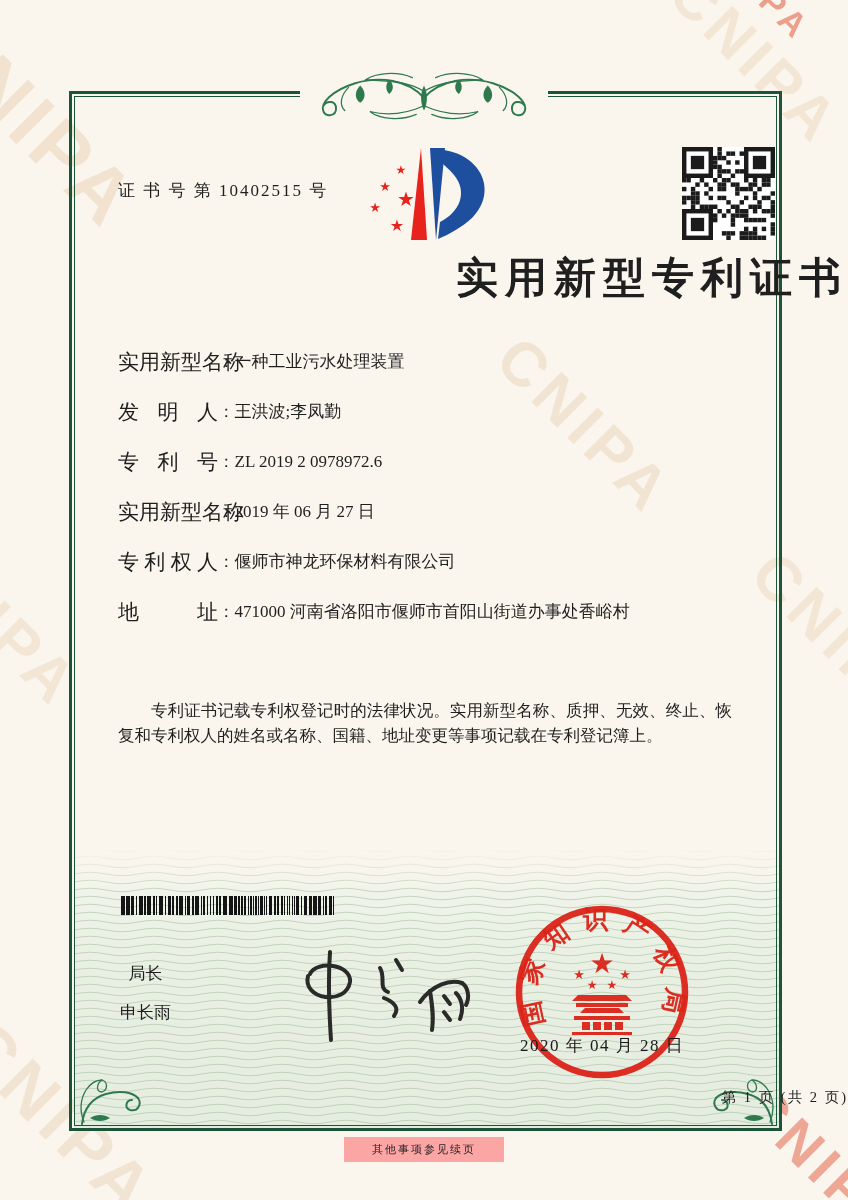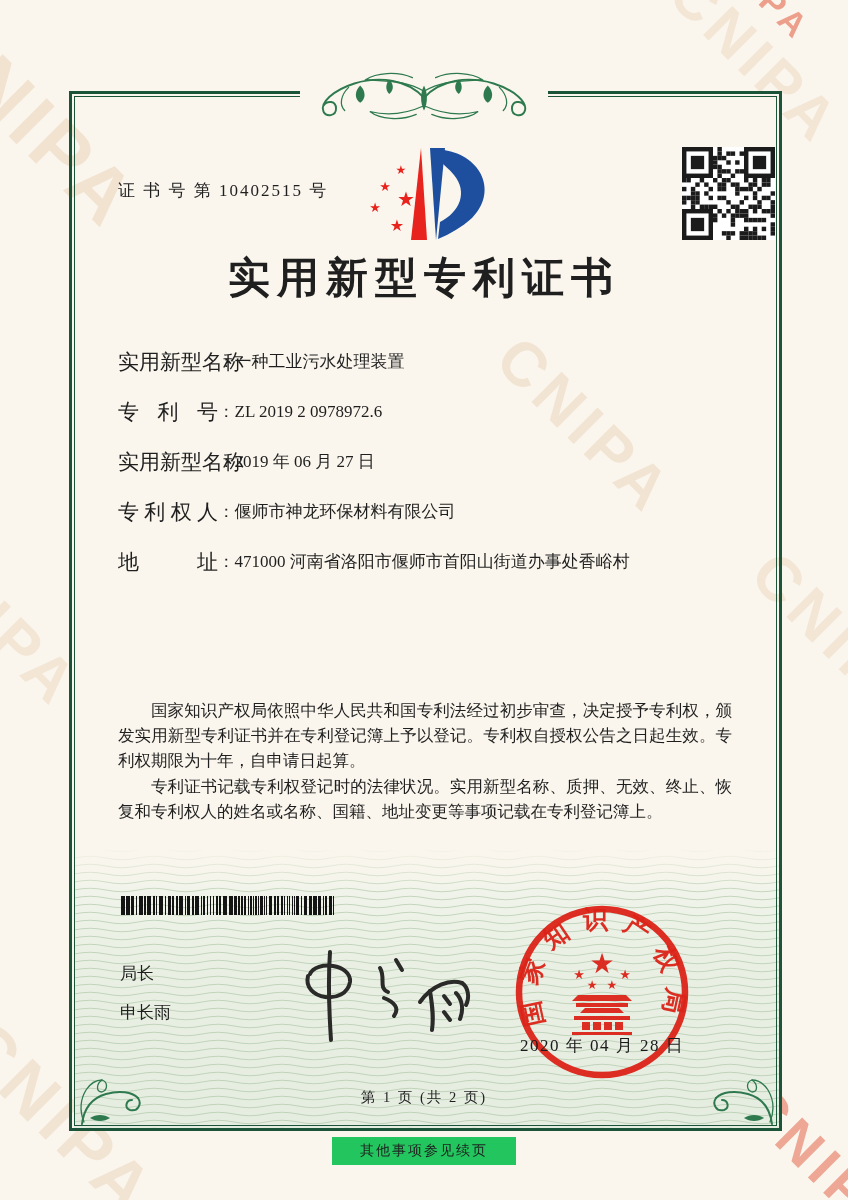--- a/index.html
+++ b/index.html
@@ -29,43 +29,43 @@
   #top-ornament{position:absolute;left:300px;top:68px;z-index:3;background:var(--paper-cream);}
   .corner-orn{position:absolute;z-index:3;}
   .stroke-green{stroke:var(--ornament-green);fill:none;stroke-width:2;stroke-linecap:round;}
   .stroke-green-thin{stroke:var(--ornament-green);fill:none;stroke-width:1.3;stroke-linecap:round;}
   .fill-green{fill:var(--ornament-green);stroke:none;}
   
   .layer{position:absolute;z-index:4;}
   #cert-no{left:118px;top:148px;font-size:17px;letter-spacing:2px;margin-top:31px;}
   #logo{left:352px;top:142px;}
   #qr{left:682px;top:147px;}
-  #title{left:0;top:250px;width:848px;text-align:center;font-size:42px;font-weight:600;letter-spacing:7px;}
+  #title{left:0;top:250px;width:848px;text-align:right;font-size:42px;font-weight:600;letter-spacing:7px;}
   #fields{left:118px;top:350px;width:618px;}
   .field-row{margin-bottom:26px;font-size:17px;line-height:24px;white-space:nowrap;}
   .field-label{display:inline-block;width:100px;font-size:21px;text-align:justify;text-align-last:justify;vertical-align:bottom;}
   .field-label.second{width:100px;margin-left:54px;}
   .field-colon{font-size:16.5px;}
   .field-value{font-size:17px;margin-top:28px;}
   #paragraphs{left:118px;top:698px;width:614px;}
   #paragraphs p{margin:0;font-size:16.5px;line-height:25.2px;text-indent:2em;text-align:justify;}
   #barcode{left:120px;top:896px;}
   #sig-block{left:120px;top:962px;font-size:17px;}
-  #sig-title{margin-bottom:16px;}
+  #sig-title{margin-bottom:16px;text-align:center;}
   #signature{left:252px;top:938px;}
   .ink{stroke:#2a2a28;fill:none;stroke-width:4;stroke-linecap:round;stroke-linejoin:round;}
   #seal{left:509px;top:899px;}
   .seal-ring{stroke:var(--seal-red);fill:none;opacity:.95;}
   .seal-red-fill{fill:var(--seal-red);stroke:none;opacity:.95;}
   .seal-ring-text{fill:var(--seal-red);font-weight:bold;opacity:.95;font-family:"Liberation Serif","DejaVu Serif",serif;}
   .seal-date{fill:#1b1b1b;font-family:"Liberation Serif","DejaVu Serif",serif;}
-  #page-num{left:0;top:1088px;width:848px;text-align:center;font-size:14.5px;letter-spacing:2px;}
+  #page-num{left:0;top:1088px;width:848px;text-align:right;font-size:14.5px;letter-spacing:2px;}
   #continuation{
     left:50%;top:1137px;transform:translateX(-50%);
-    background:#22c55e;padding:5px 28px;font-size:14px;letter-spacing:2px;
+    background:#fca5a5;padding:5px 28px;font-size:11px;letter-spacing:2px;
   }
   .star-glyph{font-family:"DejaVu Sans",sans-serif;}
 </style>
 </head>
 <body>
 
 <div id="watermarks">
     <span class="wm" style="left: 30px; top: 120px; font-size: 78px; opacity: 0.65;">CNIPA</span>
     <span class="wm" style="left: 755px; top: 58px; font-size: 60px; opacity: 0.55;">CNIPA</span>
     <span class="wm" style="left: 585px; top: 425px; font-size: 62px; opacity: 0.6;">CNIPA</span>
@@ -281,28 +281,28 @@
       <rect x="0" y="56" width="28" height="28" fill="#1b1b1b"></rect>
       <rect x="4" y="60" width="20" height="20" fill="#ffffff"></rect>
       <rect x="8" y="64" width="12" height="12" fill="#1b1b1b"></rect>
     </g>
 </svg>
 
 <div class="layer" id="title">实用新型专利证书</div>
 
 <div class="layer" id="fields">
     <div class="field-row"><span class="field-label">实用新型名称</span><span class="field-colon">：</span><span class="field-value">一种工业污水处理装置</span></div>
+    <div class="field-row"><span class="field-label">发明人</span><span class="field-colon">：</span><span class="field-value">王洪波;李凤勤</span></div>
     <div class="field-row"><span class="field-label">专利号</span><span class="field-colon">：</span><span class="field-value">ZL 2019 2 0978972.6</span></div>
     <div class="field-row"><span class="field-label">实用新型名称</span><span class="field-colon">：</span><span class="field-value">2019 年 06 月 27 日</span></div>
     <div class="field-row"><span class="field-label">专利权人</span><span class="field-colon">：</span><span class="field-value">偃师市神龙环保材料有限公司</span></div>
     <div class="field-row"><span class="field-label">地址</span><span class="field-colon">：</span><span class="field-value">471000 河南省洛阳市偃师市首阳山街道办事处香峪村</span></div>
   </div>
 
 <div class="layer" id="paragraphs">
-    <p>国家知识产权局依照中华人民共和国专利法经过初步审查，决定授予专利权，颁发实用新型专利证书并在专利登记簿上予以登记。专利权自授权公告之日起生效。专利权期限为十年，自申请日起算。</p>
     <p>专利证书记载专利权登记时的法律状况。实用新型名称、质押、无效、终止、恢复和专利权人的姓名或名称、国籍、地址变更等事项记载在专利登记簿上。</p>
   </div>
 
 <svg class="layer" id="barcode" width="218" height="19" viewBox="0 0 216 19">
   <g id="barcode-svg">
       <rect x="0" y="0" width="4" height="19" fill="#141414"></rect>
       <rect x="5" y="0" width="4" height="19" fill="#141414"></rect>
       <rect x="10" y="0" width="3" height="19" fill="#141414"></rect>
       <rect x="15" y="0" width="1" height="19" fill="#141414"></rect>
       <rect x="18" y="0" width="4" height="19" fill="#141414"></rect>

